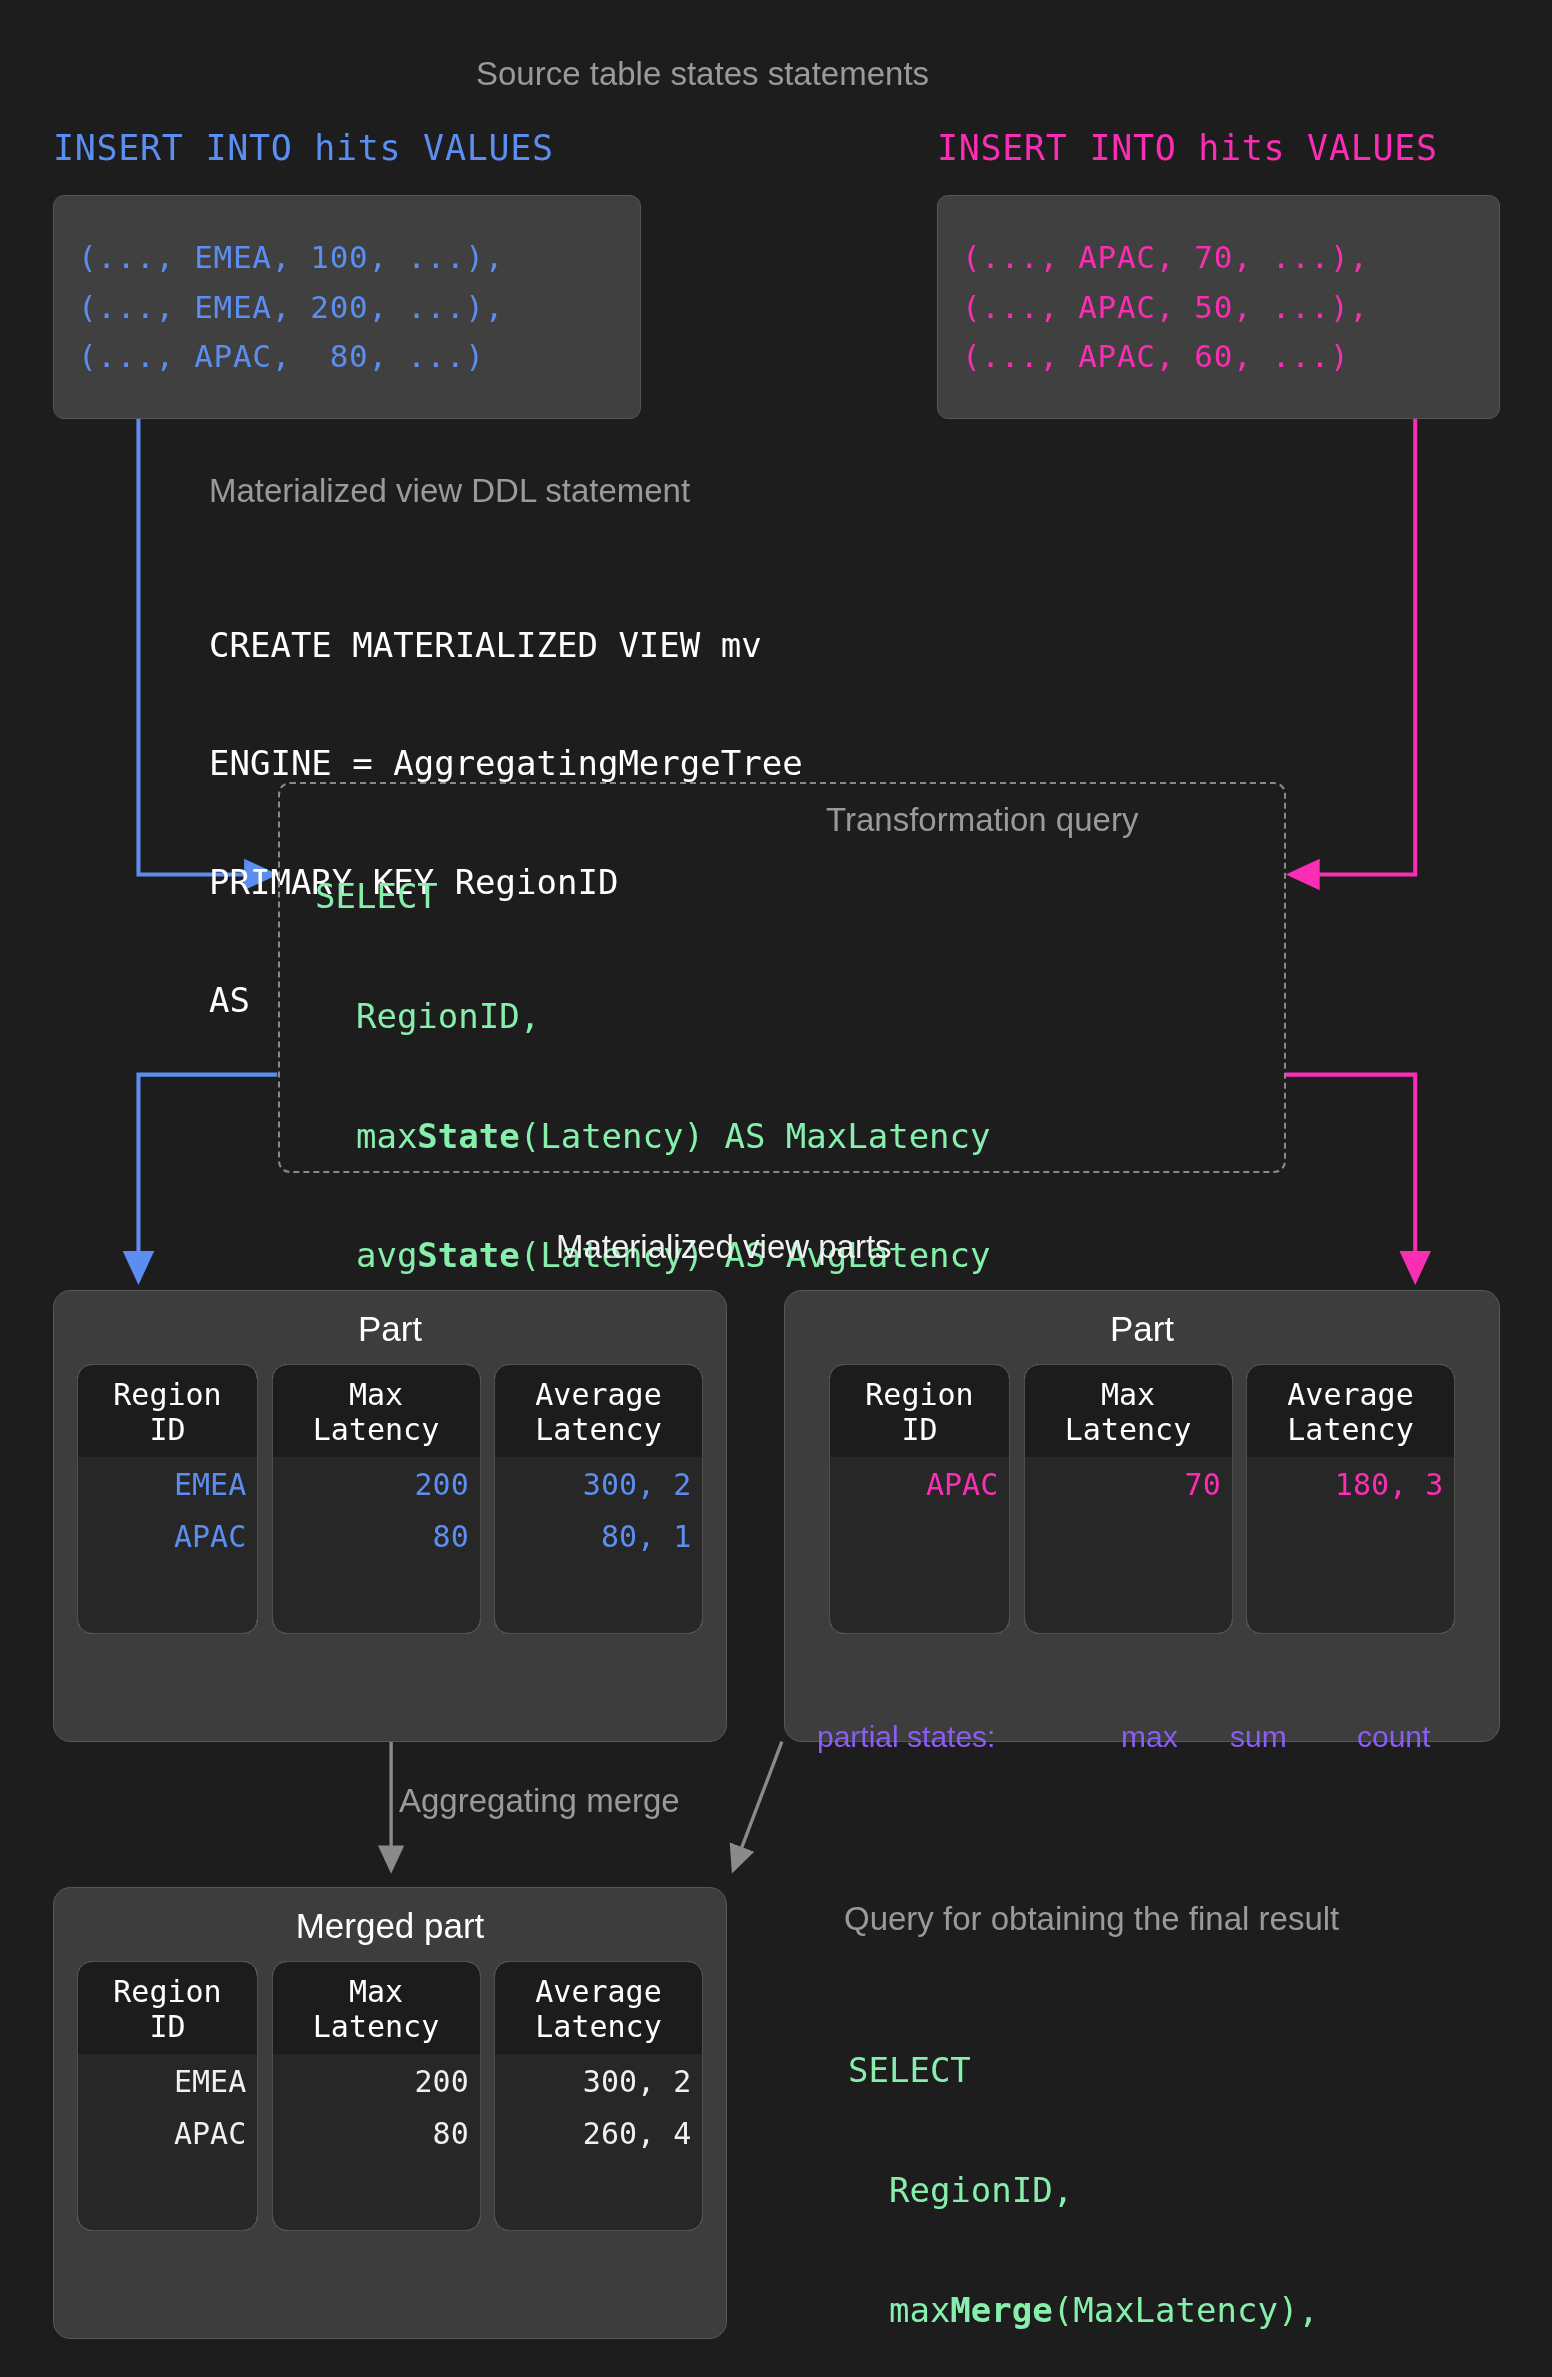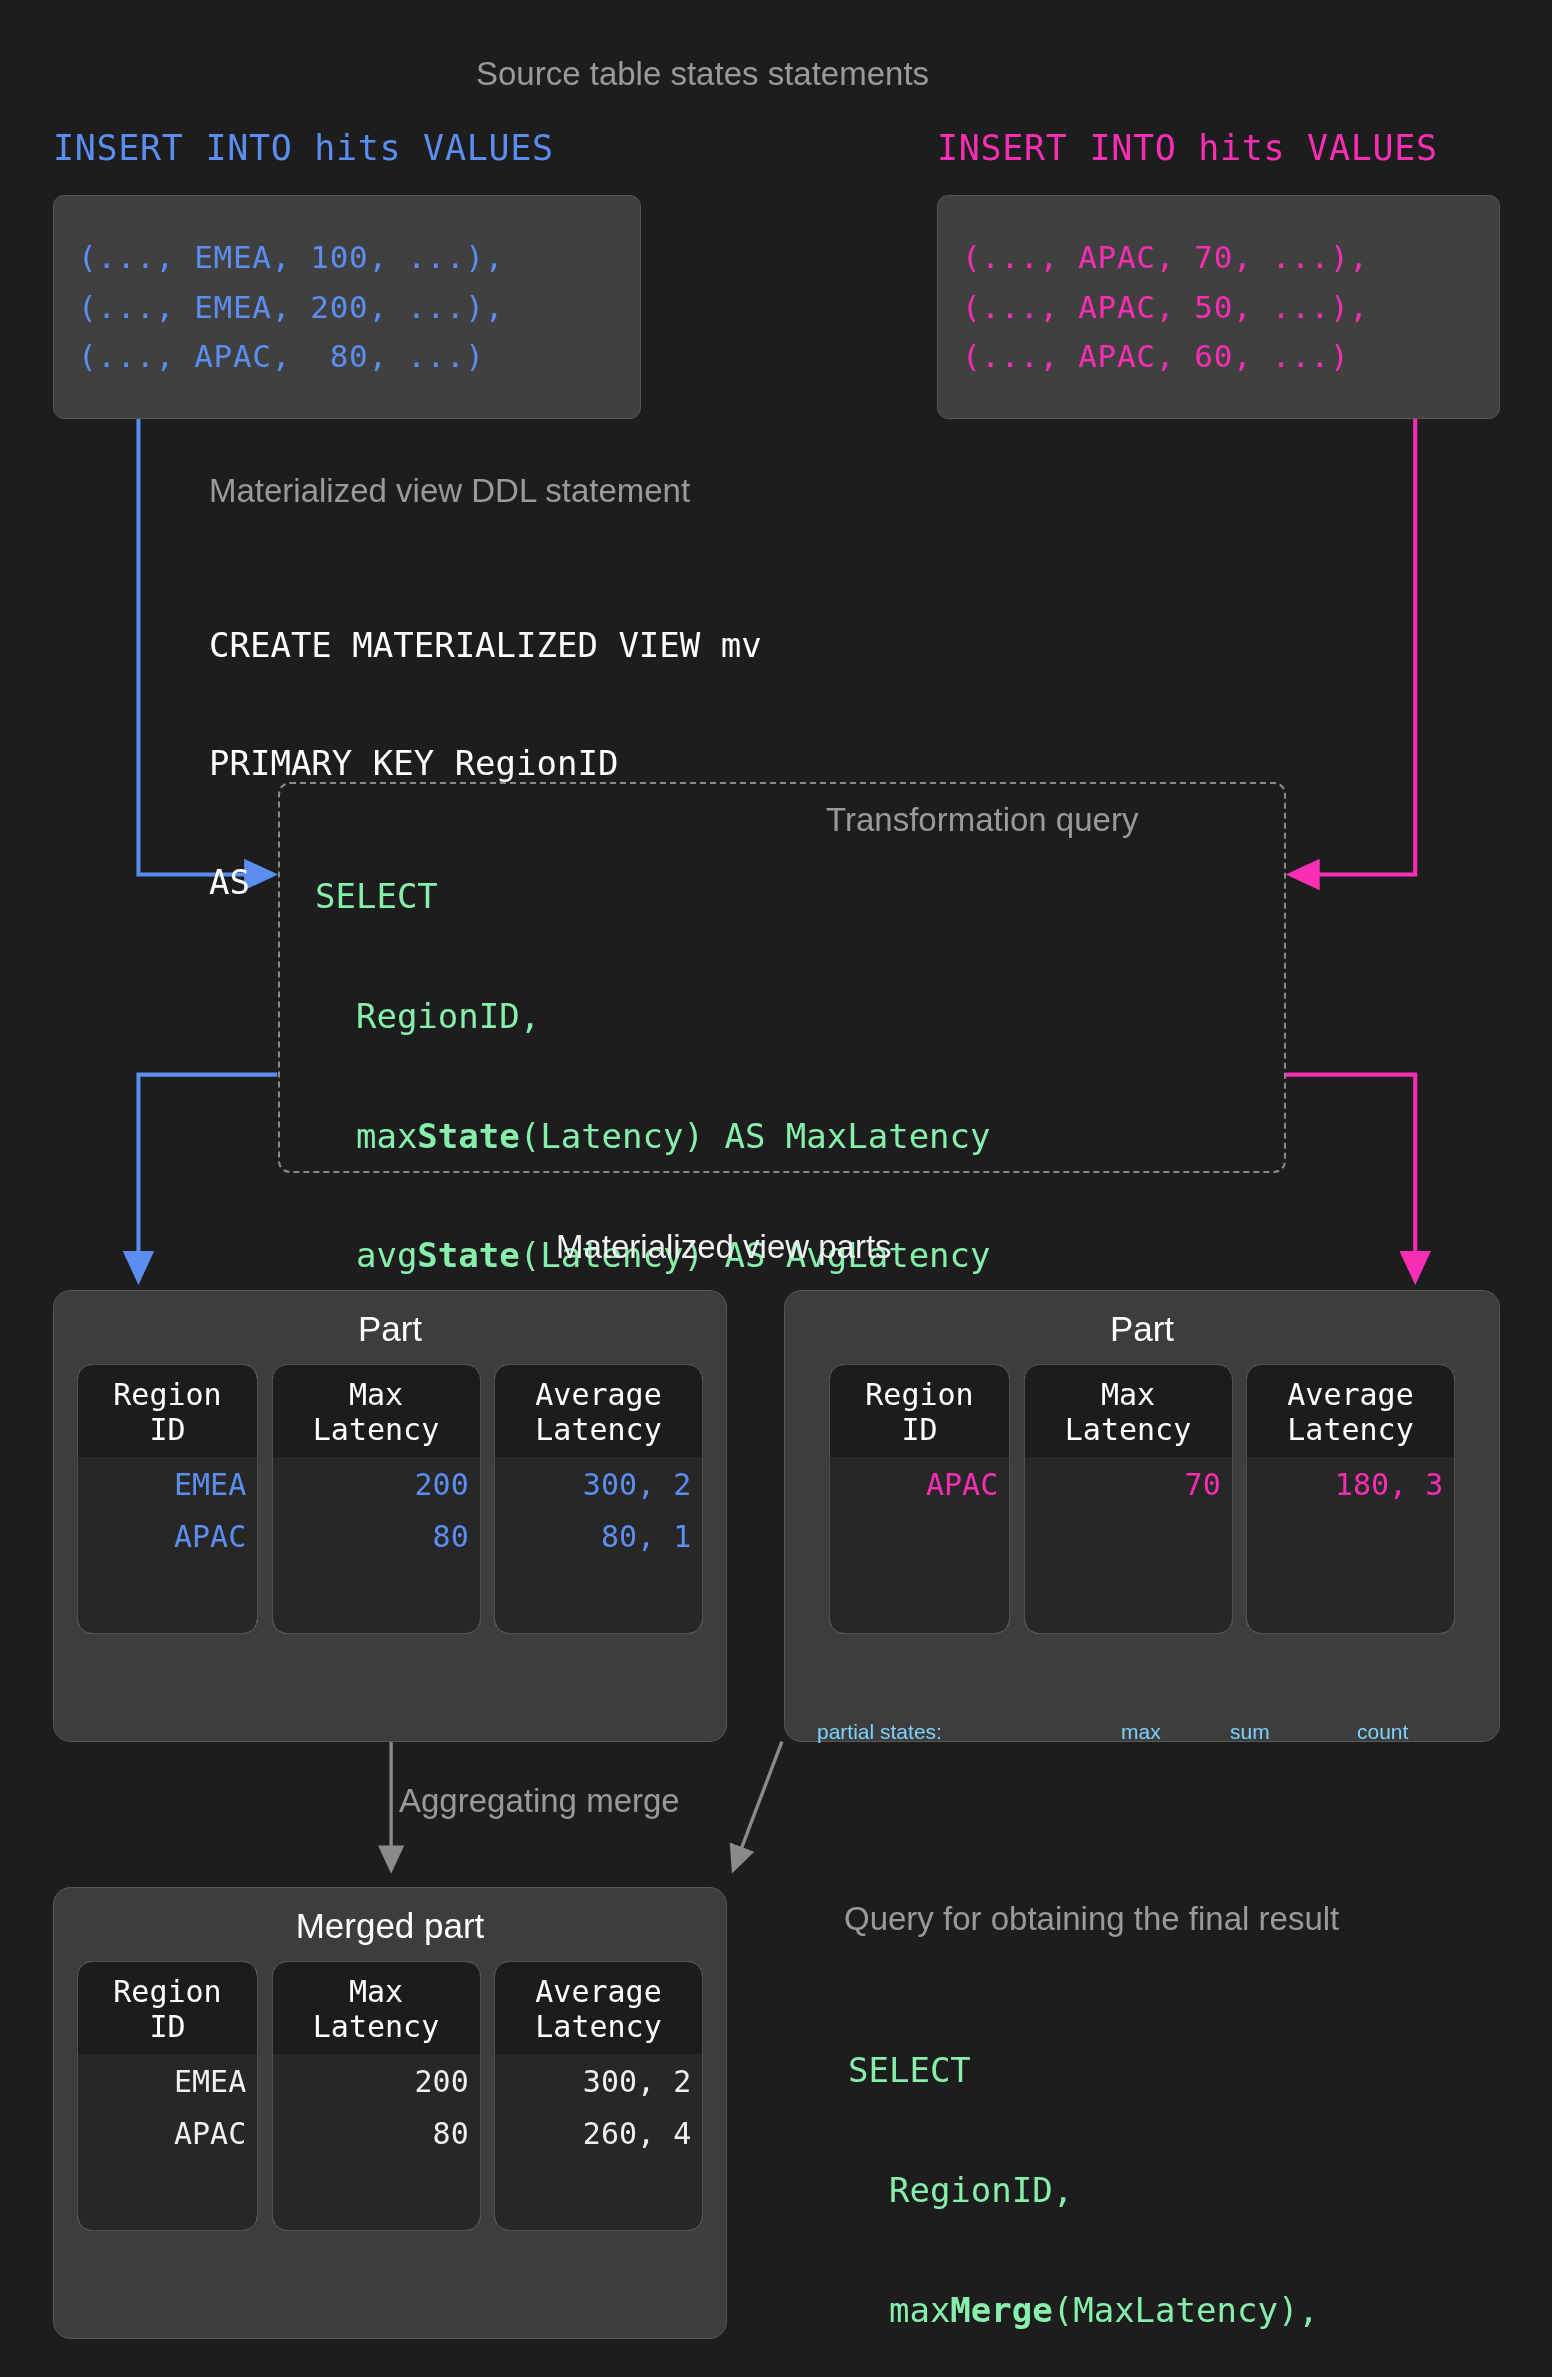--- a/index.html
+++ b/index.html
@@ -140,22 +140,22 @@
     text-align:right;
     white-space:pre;
     line-height:1.3;
   }
   .cell.white{color:#f0f0f0;}
   .cell.blue{color:#5b8ef0;}
   .cell.pink{color:#fa2eb4;}
 
   
   .pstates{
-    color:#7dd3fc;
-    font-size:21px;
+    color:#8b5cf6;
+    font-size:30px;
     white-space:nowrap;
   }
 
   
   #wires{position:absolute;left:0;top:0;width:1553px;height:2377px;pointer-events:none;}
 </style>
 </head>
 <body>
 
 <div id="stage">
@@ -207,20 +207,21 @@
   <div class="abs box-grey insert-box" style="left:937px;top:195px;width:563px;height:224px;">
     <div class="insert-line c-pink">(..., APAC, 70, ...),</div>
     <div class="insert-line c-pink">(..., APAC, 50, ...),</div>
     <div class="insert-line c-pink">(..., APAC, 60, ...)</div>
   </div>
 
   <div class="abs caption-grey" style="left:209px;top:472px;">Materialized view DDL statement</div>
 
   <div class="abs code-block" style="left:209px;top:547px;">
     <div>CREATE MATERIALIZED VIEW mv</div>
+    <div>ENGINE = AggregatingMergeTree</div>
     <div>PRIMARY KEY RegionID</div>
     <div>AS</div>
   </div>
 
   <div class="abs dashed-box" style="left:278px;top:782px;width:1008px;height:391px;"></div>
 
   <div class="abs caption-grey" style="left:826px;top:801px;">Transformation query</div>
 
   <div class="abs query-code" style="left:315px;top:797px;">
     <div>SELECT</div>

